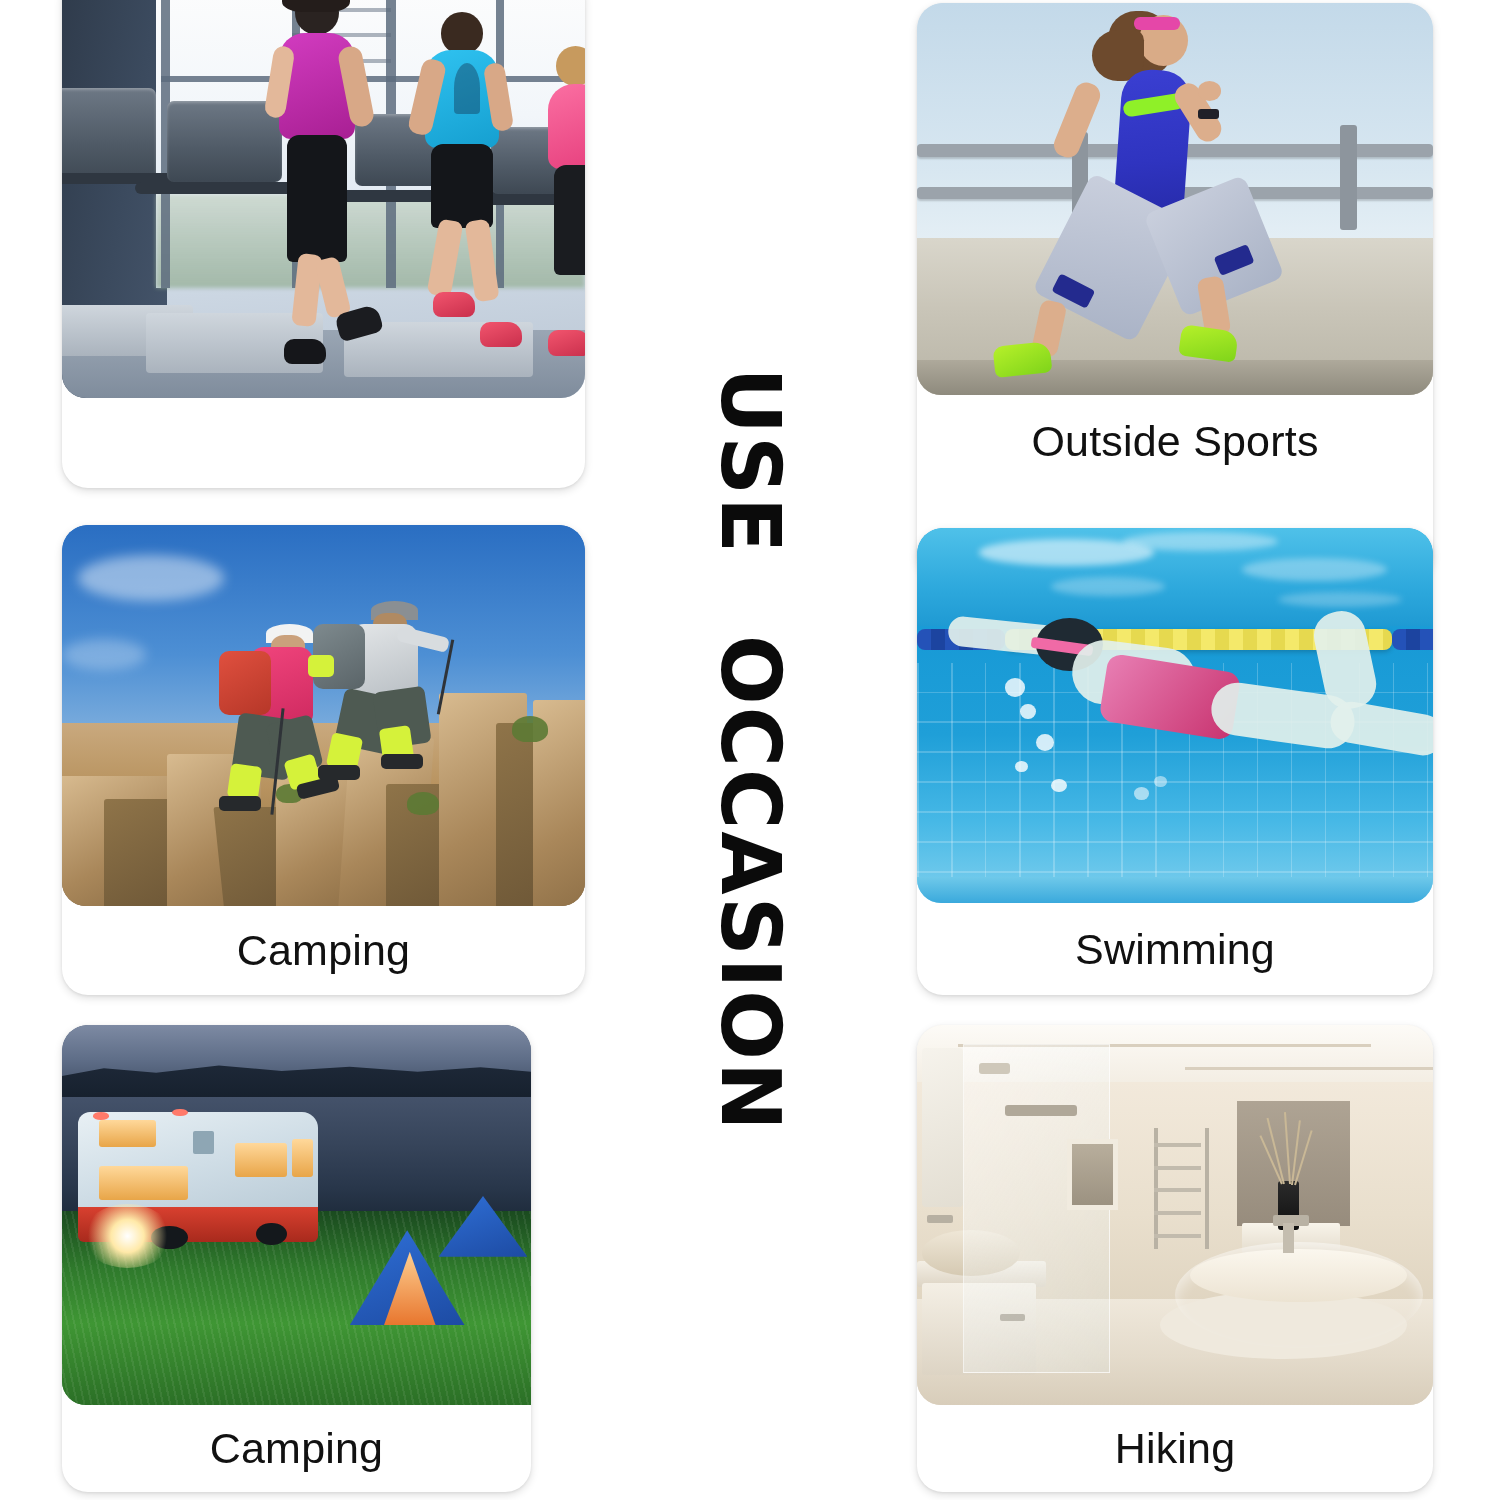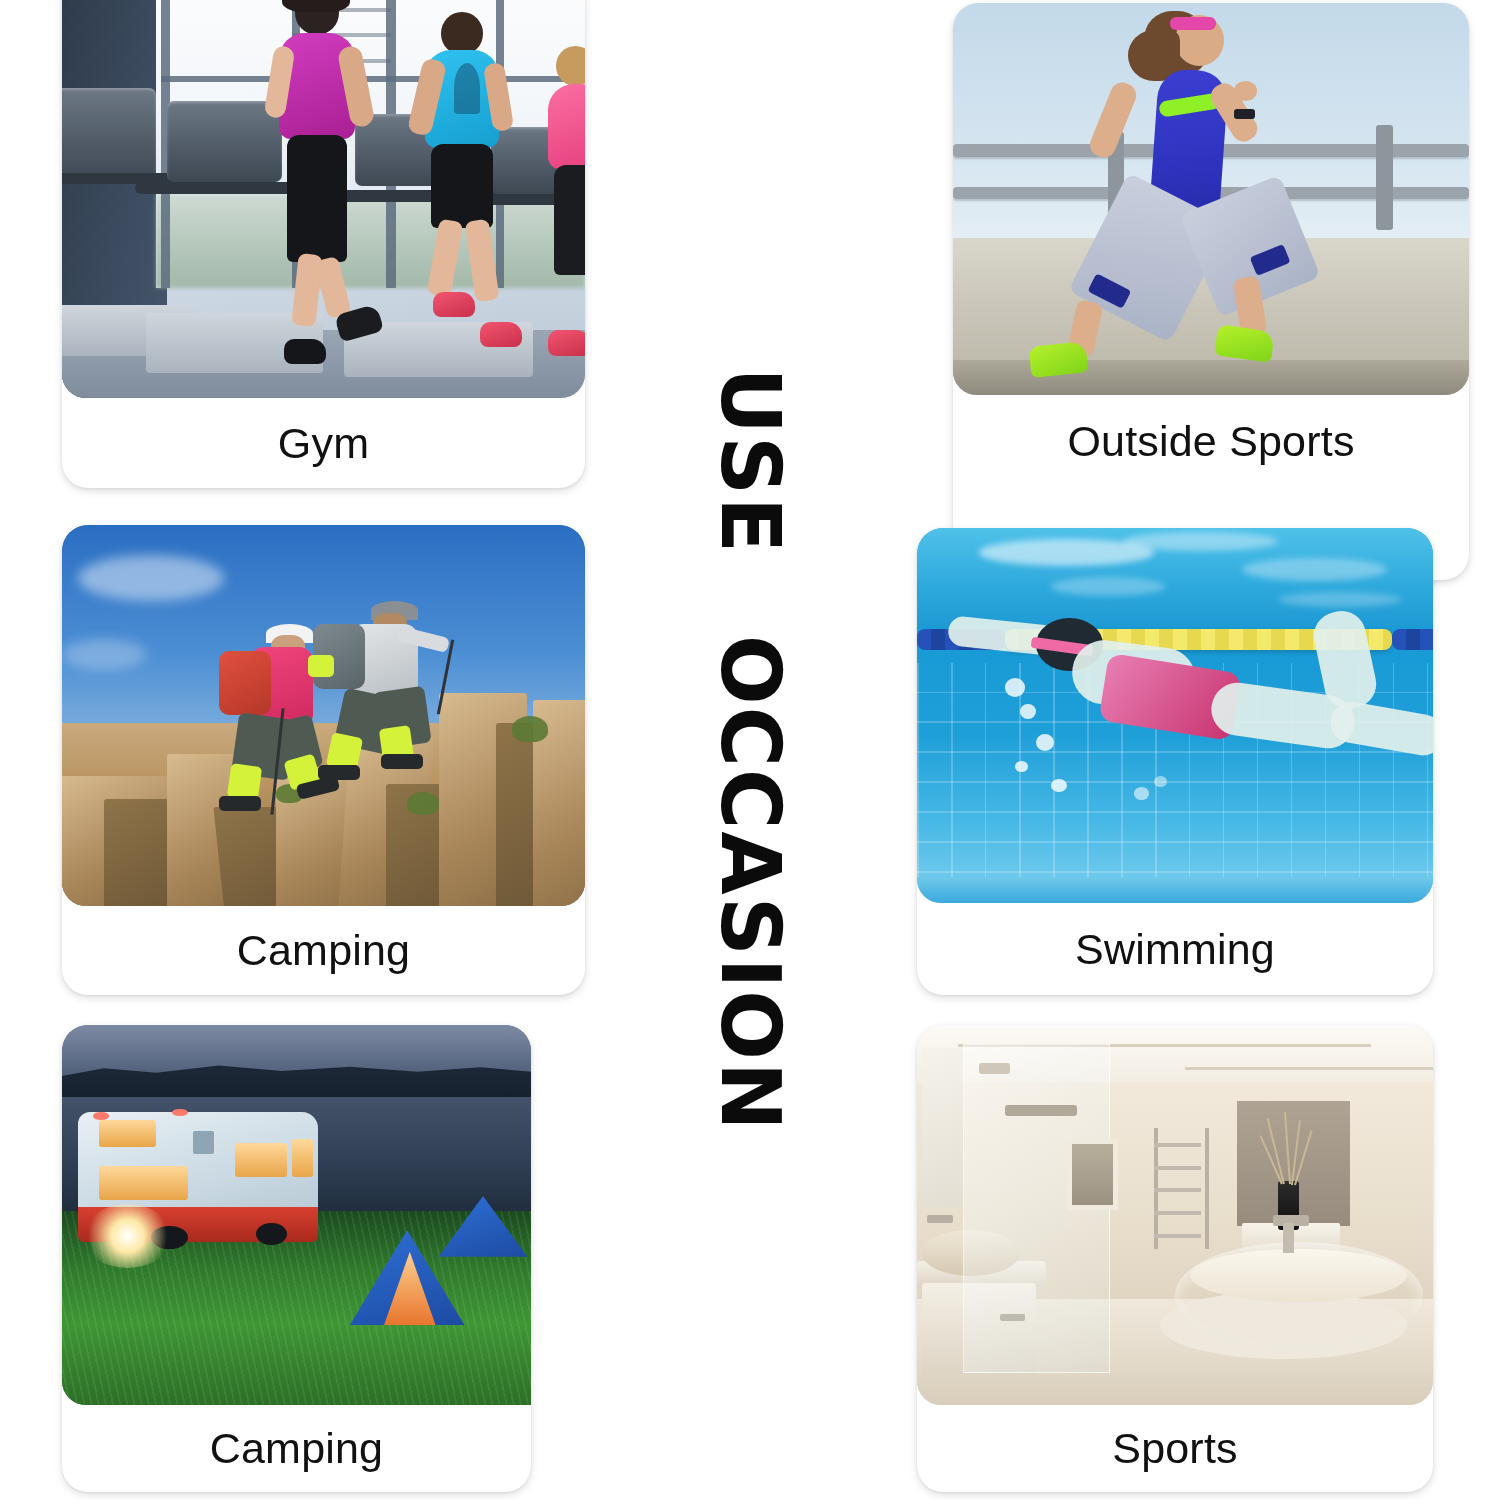--- a/index.html
+++ b/index.html
@@ -257,24 +257,23 @@
       <div class="skin" style="left:71%;top:58%;width:4.5%;height:18%;border-radius:8px;transform:rotate(10deg);"></div>
       <div class="skin" style="left:78%;top:58%;width:4.5%;height:19%;border-radius:8px;transform:rotate(-8deg);"></div>
       <div class="shoe" style="left:71%;top:75%;width:8%;height:6%;background:linear-gradient(160deg,#f2556e,#c92f4c);"></div>
       <div class="shoe" style="left:80%;top:82%;width:8%;height:6%;background:linear-gradient(160deg,#f2556e,#c92f4c);"></div>
 
       <div class="head" style="left:94.5%;top:17%;width:7.5%;height:9.5%;background:#c79a5e;"></div>
       <div class="torso" style="left:93%;top:26%;width:11%;height:20%;background:linear-gradient(160deg,#fb6fa2,#e63f7d);"></div>
       <div class="legs" style="left:94%;top:45%;width:9%;height:26%;background:#1a1c20;"></div>
       <div class="shoe" style="left:93%;top:84%;width:8%;height:6%;background:linear-gradient(160deg,#f2556e,#c92f4c);"></div>
     </div>
-    <div class="caption" style="top:424px;height:90px;">Gym</div>
-  </div>
-
-  <div class="card" style="left:917px;top:3px;width:516px;height:577px;margin-left:36px;">
+  </div>
+
+  <div class="card" style="left:917px;top:3px;width:516px;height:577px;">
     <div class="photo run" style="width:516px;height:392px;">
       <div class="sky"></div>
       <div class="wall"></div>
       <div class="kerb"></div>
       <div class="railbar" style="left:0;top:36%;width:100%;height:13px;"></div>
       <div class="railbar" style="left:0;top:47%;width:100%;height:12px;"></div>
       <div class="post" style="left:30%;top:33%;width:16px;height:28%;"></div>
       <div class="post" style="left:82%;top:31%;width:17px;height:27%;"></div>
 
       <div class="hair" style="left:37%;top:2%;width:12%;height:16%;"></div>
@@ -445,20 +444,20 @@
       <div class="branch" style="left:72.5%;top:25%;height:17%;transform:rotate(7deg);"></div>
       <div class="branch" style="left:73%;top:27%;height:15%;transform:rotate(17deg);"></div>
       <div class="branch" style="left:70.5%;top:28%;height:14%;transform:rotate(-24deg);"></div>
 
       <div style="left:47%;top:70%;width:48%;height:18%;background:#efe9dd;border-radius:50%;"></div>
       <div class="tub" style="left:50%;top:57%;width:48%;height:28%;"></div>
       <div class="tubinner" style="left:53%;top:59%;width:42%;height:14%;"></div>
       <div style="left:69%;top:50%;width:7%;height:3%;background:#b9b2a4;border-radius:2px;"></div>
       <div style="left:71%;top:52%;width:2%;height:8%;background:#c4bdaf;"></div>
     </div>
-    <div class="caption" style="top:380px;height:87px;">Sports</div>
+    <div class="caption" style="top:380px;height:87px;">Hiking</div>
   </div>
 
   <div class="vtitle">
     <span>USE</span><span class="gap"></span><span>OCCASION</span>
   </div>
 
 </div>
 
 </body></html>

